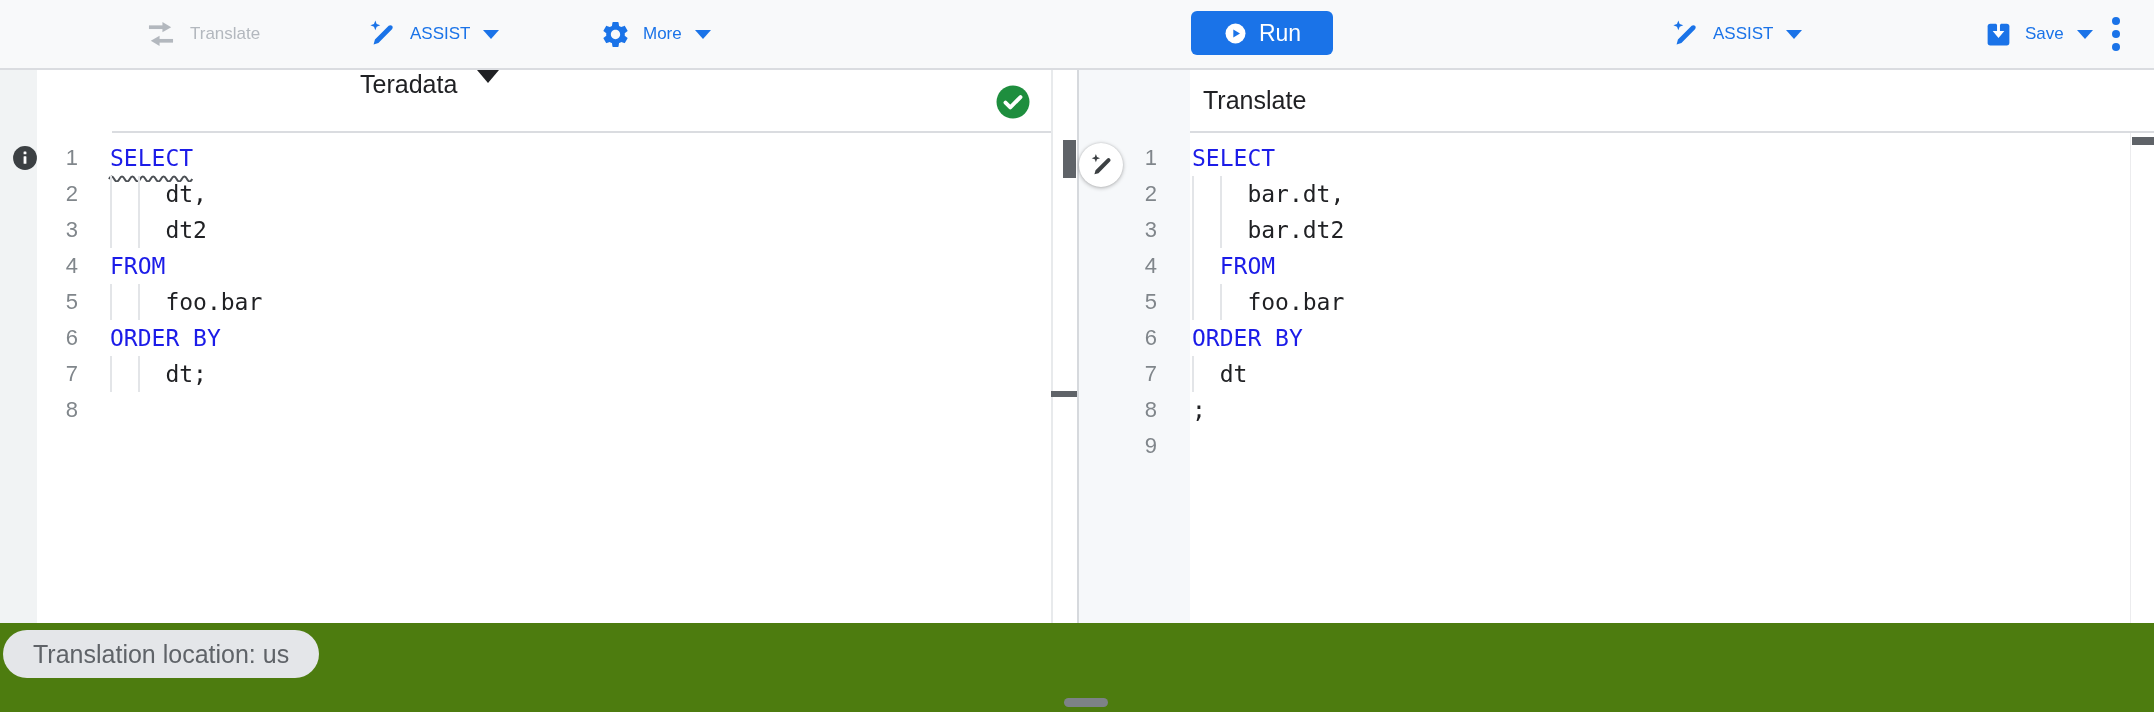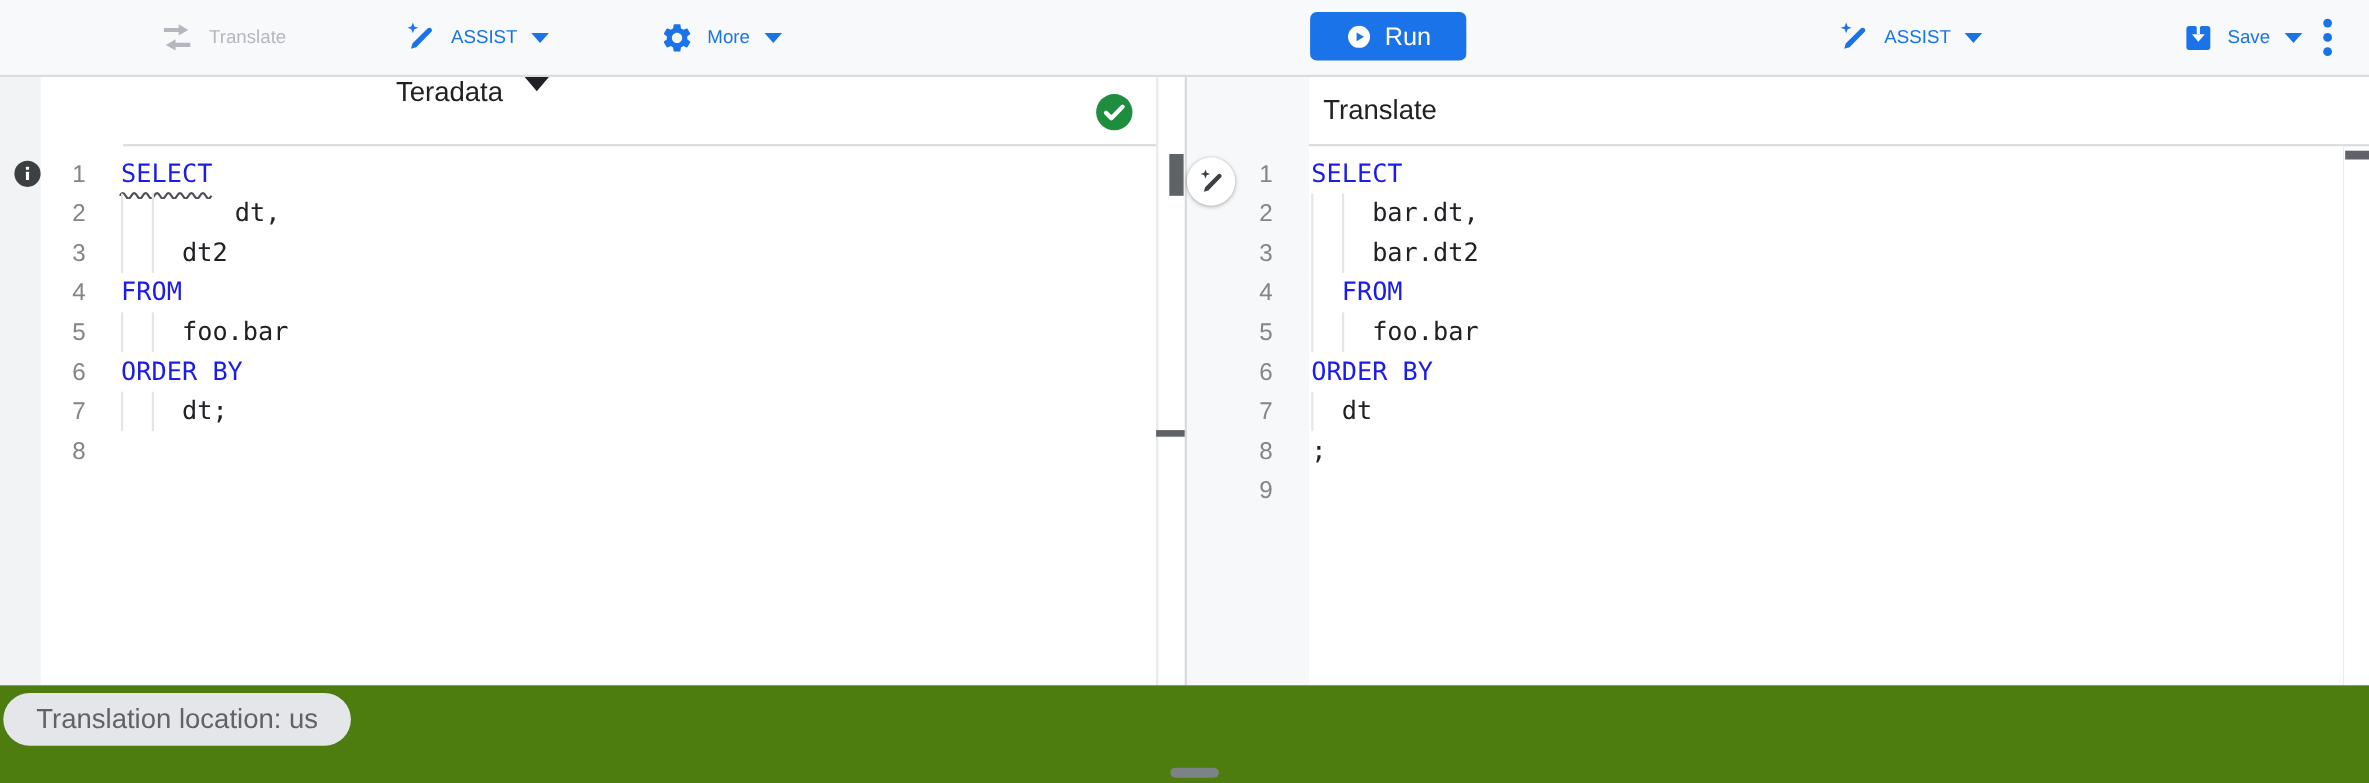--- a/index.html
+++ b/index.html
@@ -179,21 +179,21 @@
         <span class="ln" style="left: 18px;">1</span>
         <span class="squiggle" style="left: 108px; width: 87.1px;"><svg width="90" height="9" viewBox="0 0 90 9">
             <path d="M1 6 q2.6 -5 5.2 0 q2.6 5 5.2 0 q2.6 -5 5.2 0 q2.6 5 5.2 0 q2.6 -5 5.2 0 q2.6 5 5.2 0 q2.6 -5 5.2 0 q2.6 5 5.2 0 q2.6 -5 5.2 0 q2.6 5 5.2 0 q2.6 -5 5.2 0 q2.6 5 5.2 0 q2.6 -5 5.2 0 q2.6 5 5.2 0 q2.6 -5 5.2 0 q2.6 5 5.2 0" stroke="#4d5156" stroke-width="2" fill="none"></path>
           </svg></span>
         <span class="tokens" style="left: 110px;"><span class="tok-keyword">SELECT</span></span>
       </div>
       <div class="code-line" style="top: 176px;">
         <span class="ln" style="left: 18px;">2</span>
         <span class="guide" style="left: 110px;"></span>
         <span class="guide" style="left: 137.7px;"></span>
-        <span class="tokens" style="left: 110px; padding-left: 48px;"><span class="tok-plain">    dt,</span></span>
+        <span class="tokens" style="left: 110px;"><span class="tok-plain">    dt,</span></span>
       </div>
       <div class="code-line" style="top: 212px;">
         <span class="ln" style="left: 18px;">3</span>
         <span class="guide" style="left: 110px;"></span>
         <span class="guide" style="left: 137.7px;"></span>
         <span class="tokens" style="left: 110px;"><span class="tok-plain">    dt2</span></span>
       </div>
       <div class="code-line" style="top: 248px;">
         <span class="ln" style="left: 18px;">4</span>
         <span class="tokens" style="left: 110px;"><span class="tok-keyword">FROM</span></span>

